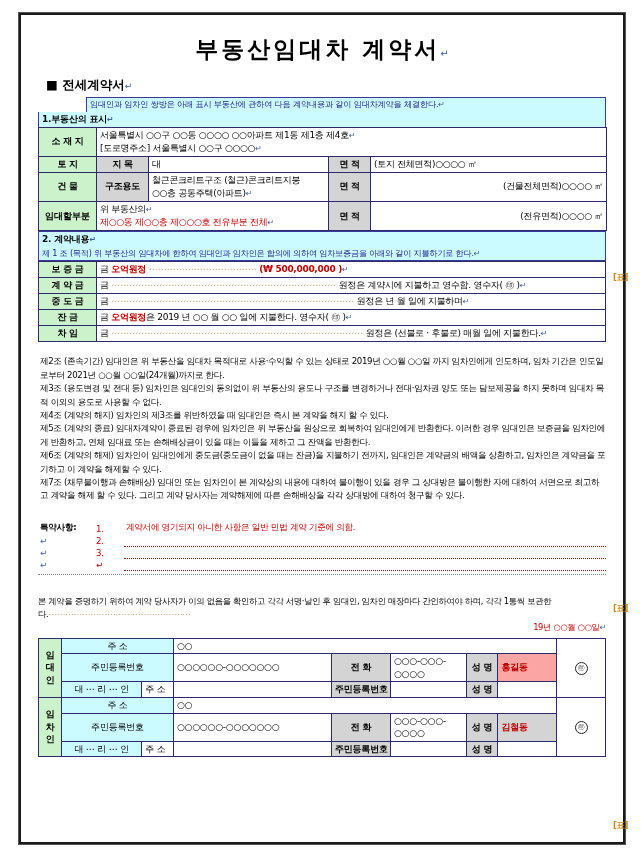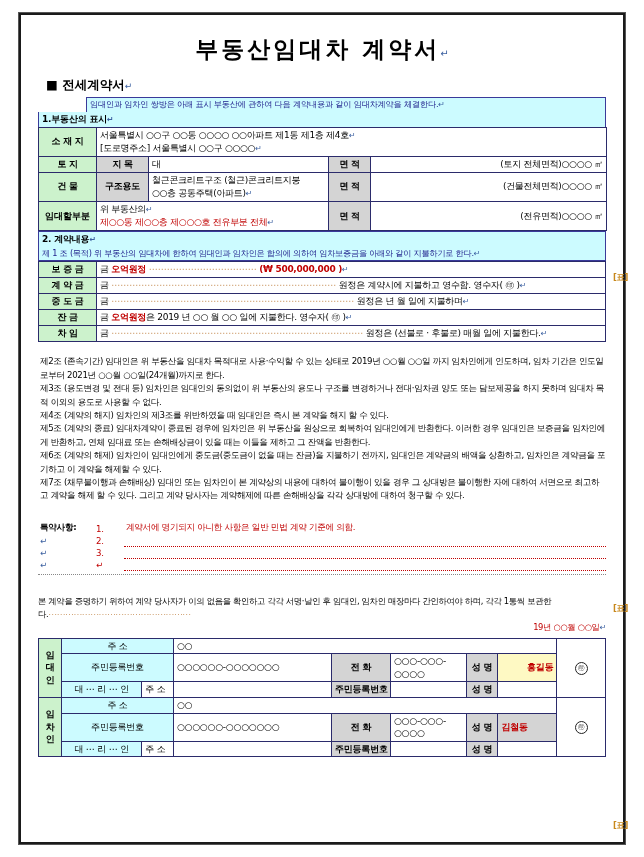--- a/index.html
+++ b/index.html
@@ -185,21 +185,21 @@
         <td colspan="4" class="val-red">
           <span>서울특별시 ○○구 ○○동 ○○○○ ○○아파트 제1동 제1층 제4호</span><span class="ret">↵</span><br>
           <span>[도로명주소] 서울특별시 ○○구 ○○○○</span><span class="ret">↵</span>
         </td>
       </tr>
       <tr>
         <td class="lbl-green">토      지</td>
         <td class="lbl-gray">지      목</td>
         <td>대</td>
         <td class="lbl-gray">면 적</td>
-        <td class="val-red" style="text-align:right">(토지 전체면적)○○○○ ㎡</td>
+        <td class="val-red" style="">(토지 전체면적)○○○○ ㎡</td>
       </tr>
       <tr>
         <td class="lbl-green">건      물</td>
         <td class="lbl-gray">구조용도</td>
         <td class="val-red">
           <span>철근콘크리트구조 (철근)콘크리트지붕</span><br>
           <span>○○층 공동주택(아파트)</span><span class="ret">↵</span>
         </td>
         <td class="lbl-gray">면 적</td>
         <td class="val-red" style="text-align:right">(건물전체면적)○○○○ ㎡</td>
@@ -351,21 +351,21 @@
         <td class="seal" rowspan="3">
           <span class="seal-mark">㊞</span>
         </td>
       </tr>
       <tr>
         <td class="f-cyan" colspan="2">주민등록번호</td>
         <td class="oo">○○○○○○-○○○○○○○</td>
         <td class="f-gray">전       화</td>
         <td class="oo">○○○-○○○-○○○○</td>
         <td class="f-gray" colspan="1">성  명</td>
-        <td class="f-gray" style="background:#fef9c3;text-align:right">
+        <td class="f-gray" style="background:#fca5a5;text-align:left">
           <span class="red">홍길동</span>
         </td>
       </tr>
       <tr>
         <td class="f-cyan">대 ⋯ 리 ⋯ 인</td>
         <td>주 소</td>
         <td></td>
         <td class="f-gray">주민등록번호</td>
         <td></td>
         <td class="f-gray">성  명</td>

